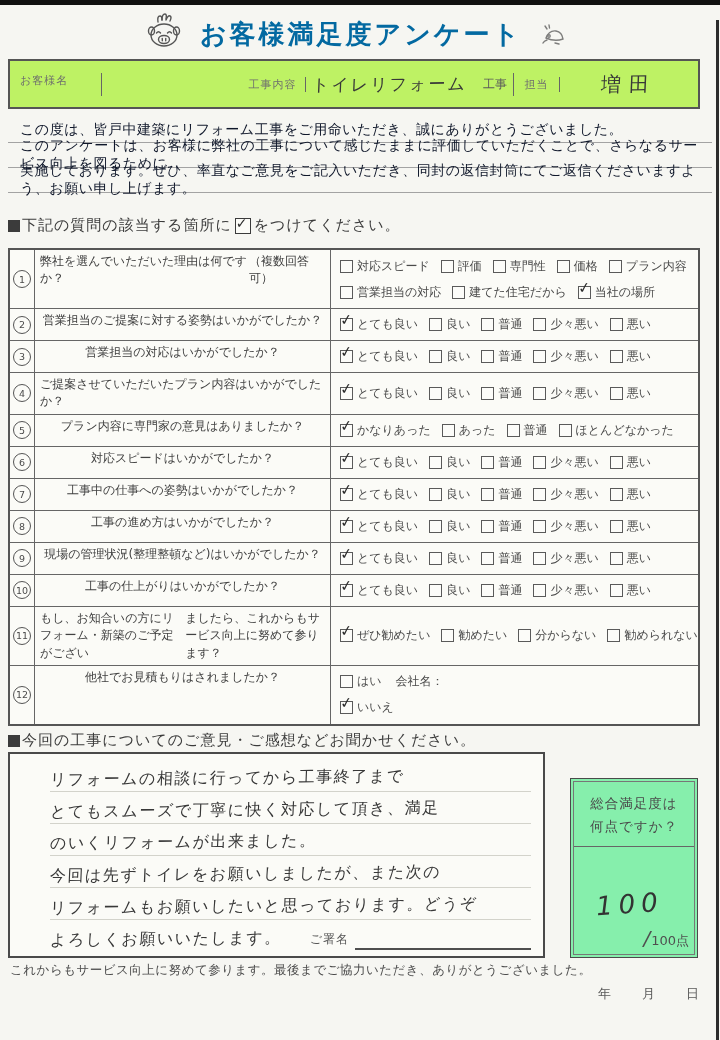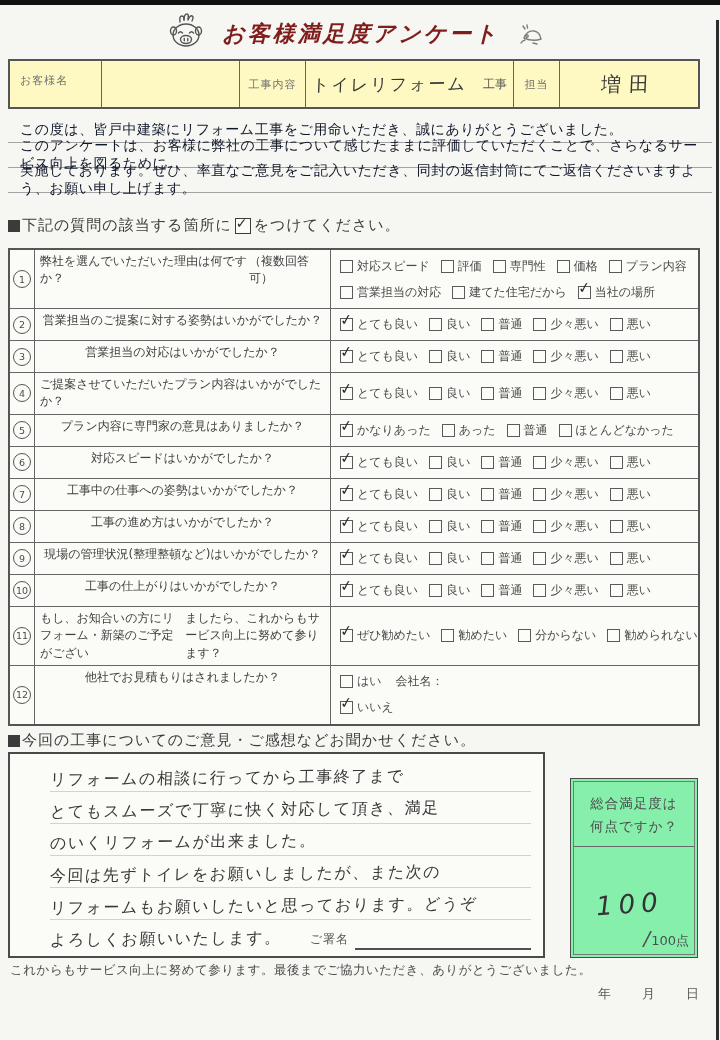--- a/index.html
+++ b/index.html
@@ -8,25 +8,25 @@
     background:#f6f6f2;
     font-family:"DejaVu Sans",sans-serif;
     color:#454545;
   }
   
   .top-bar{position:absolute;left:0;top:0;width:720px;height:5px;background:#111;}
   .right-edge{position:absolute;right:1px;top:20px;width:3px;height:1020px;background:#2c2c2c;}
 
   
   .header{position:absolute;left:0;top:12px;width:712px;display:flex;justify-content:center;align-items:center;gap:16px;}
-  .title{font-size:22px;font-weight:bold;letter-spacing:3px;color:#7f1d1d;font-style:italic;}
+  .title{font-size:26px;font-weight:bold;letter-spacing:3px;color:#0369a1;}
   .doodle{opacity:.75;margin-top:6px;}
 
   
-  .info-table{position:absolute;left:8px;top:59px;width:692px;height:50px;border:2px solid #555;display:flex;background:#fef9c3;box-sizing:border-box;}
+  .info-table{position:absolute;left:8px;top:59px;width:692px;height:50px;border:2px solid #555;display:flex;background:#bef264;box-sizing:border-box;align-items:center;}
   .info-table .cell{border-right:1px solid #666;display:flex;align-items:center;box-sizing:border-box;}
   .info-table .cell:last-child{border-right:none;}
   .lab{font-size:11px;color:#6e6e6e;letter-spacing:1px;}
   .c1{width:92px;padding-left:10px;align-items:flex-end;padding-bottom:8px;}
   .c2{width:138px;}
   .c3{width:66px;justify-content:center;}
   .c4{width:208px;justify-content:space-between;padding:0 6px;}
   .c5{width:46px;justify-content:center;}
   .c6{flex:1;justify-content:center;}
   .hand{font-family:"DejaVu Sans",sans-serif;color:#383838;transform:skewX(-3deg) rotate(-.6deg);}

